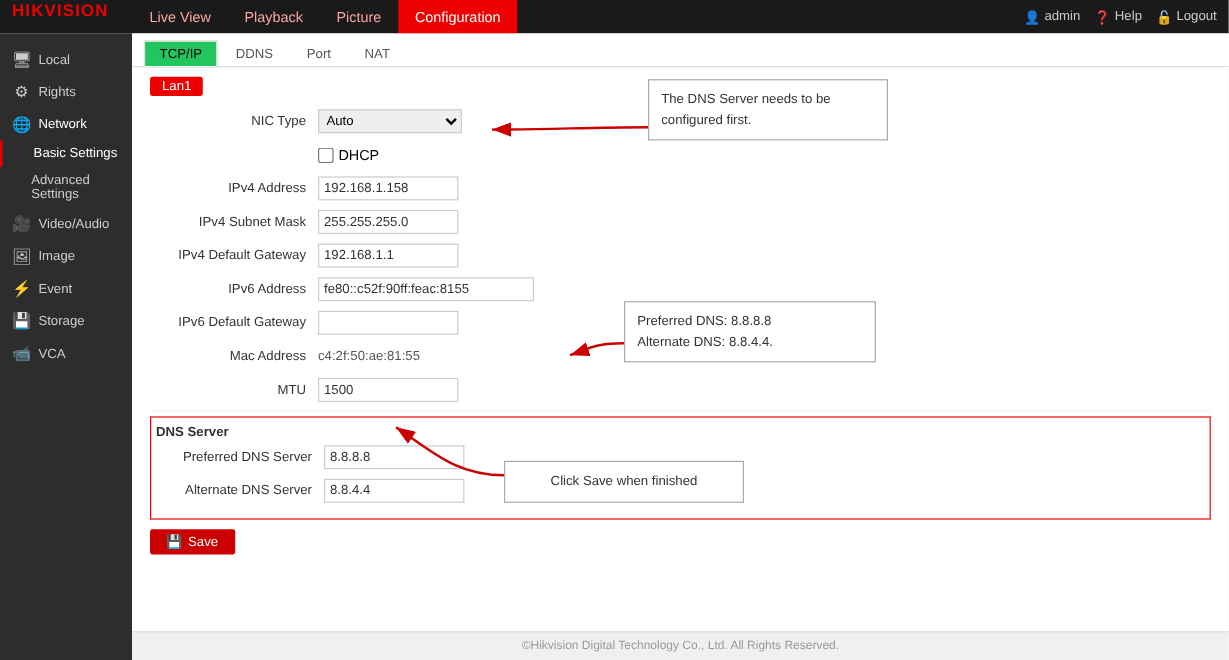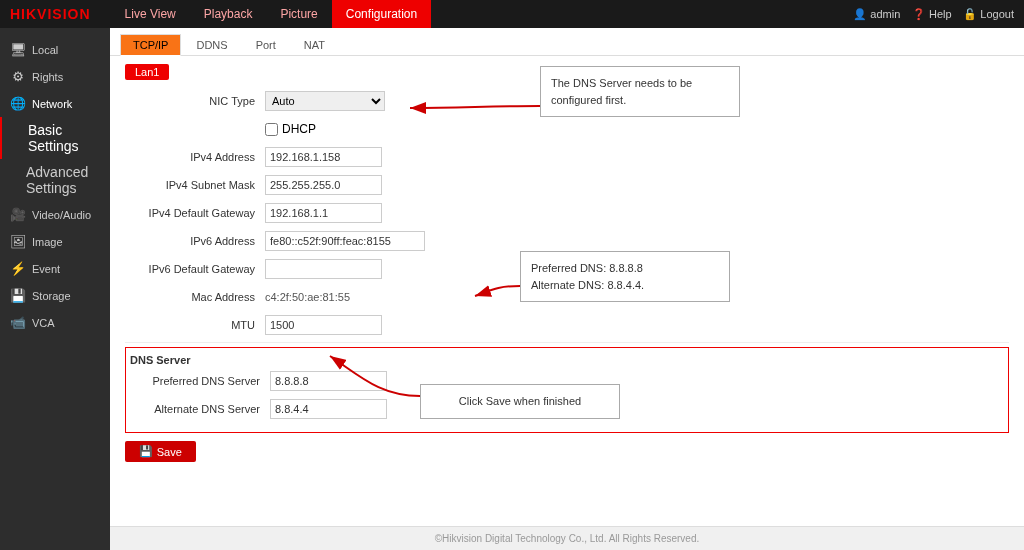--- a/index.html
+++ b/index.html
@@ -1,44 +1,44 @@
 <!DOCTYPE html>
 <html><head>
   <meta charset="utf-8">
   <style>
     * { margin: 0; padding: 0; box-sizing: border-box; }
     body { font-family: Arial, sans-serif; font-size: 12px; background: #f0f0f0; width: 1024px; height: 550px; overflow: hidden; }
 
     
-    .top-nav { display: flex; align-items: center; background: #1a1a1a; height: 28px; padding: 0 10px; }
+    .top-nav { display: flex; background: #1a1a1a; height: 28px; padding: 0 10px; }
     .logo { color: #e00; font-weight: bold; font-size: 14px; margin-right: 20px; letter-spacing: 1px; }
     .nav-items { display: flex; gap: 0; flex: 1; }
     .nav-item { color: #fca5a5; padding: 0 14px; height: 28px; display: flex; align-items: center; cursor: pointer; font-size: 12px; }
     .nav-item.active { background: #e00; color: #ffffff; }
     .top-right { display: flex; align-items: center; gap: 12px; margin-left: auto; }
     .top-right-item { color: #ccc; font-size: 11px; display: flex; align-items: center; gap: 3px; cursor: pointer; }
 
     
     .layout { display: flex; height: 522px; }
 
     
     .sidebar { width: 110px; background: #2d2d2d; padding-top: 8px; flex-shrink: 0; }
     .sidebar-item { display: flex; align-items: center; gap: 6px; padding: 6px 10px; color: #ccc; cursor: pointer; font-size: 11px; }
     .sidebar-item .icon { font-size: 13px; width: 16px; text-align: center; }
-    .sidebar-sub-item { padding: 5px 10px 5px 26px; color: #ccc; cursor: pointer; font-size: 14px; display: block; }
+    .sidebar-sub-item { padding: 5px 10px 5px 26px; color: #ccc; cursor: pointer; font-size: 11px; display: block; }
     .sidebar-sub-item.active { color: #fff; border-left: 2px solid #e00; }
     .network-active { color: #fff; }
 
     
     .main { flex: 1; background: #fff; display: flex; flex-direction: column; }
 
     
     .tabs { display: flex; border-bottom: 1px solid #ddd; padding: 6px 10px 0; background: #fff; gap: 2px; }
     .tab { padding: 4px 12px; font-size: 11px; cursor: pointer; color: #555; border: 1px solid transparent; border-bottom: none; }
-    .tab.active { background: #f97316; border-color: #ddd; border-bottom: 1px solid #fff; color: #000; margin-bottom: -1px; }
+    .tab.active { background: #22c55e; border-color: #ddd; border-bottom: 1px solid #fff; color: #000; margin-bottom: -1px; }
 
     
     .content { padding: 8px 15px; flex: 1; overflow-y: auto; position: relative; }
 
     
     .lan-btn { background: #e00; color: #fff; border: none; padding: 2px 10px; font-size: 11px; cursor: pointer; margin-bottom: 10px; border-radius: 2px; }
 
     
     .form-row { display: flex; align-items: center; margin-bottom: 6px; min-height: 22px; }
     .form-label { width: 140px; color: #333; font-size: 11px; text-align: right; padding-right: 10px; flex-shrink: 0; }
@@ -175,21 +175,21 @@
 
       
       <div class="form-row">
         <span class="form-label">IPv4 Default Gateway</span>
         <input class="form-input" type="text" value="192.168.1.1" style="">
       </div>
 
       
       <div class="form-row">
         <span class="form-label">IPv6 Address</span>
-        <input class="form-input" type="text" style="width: 160px;" value="fe80::c52f:90ff:feac:8155">
+        <input class="form-input" type="text" style="width: 180px;" value="fe80::c52f:90ff:feac:8155">
       </div>
 
       
       <div class="form-row">
         <span class="form-label">IPv6 Default Gateway</span>
         <input class="form-input" type="text" style="">
       </div>
 
       
       <div class="form-row">

